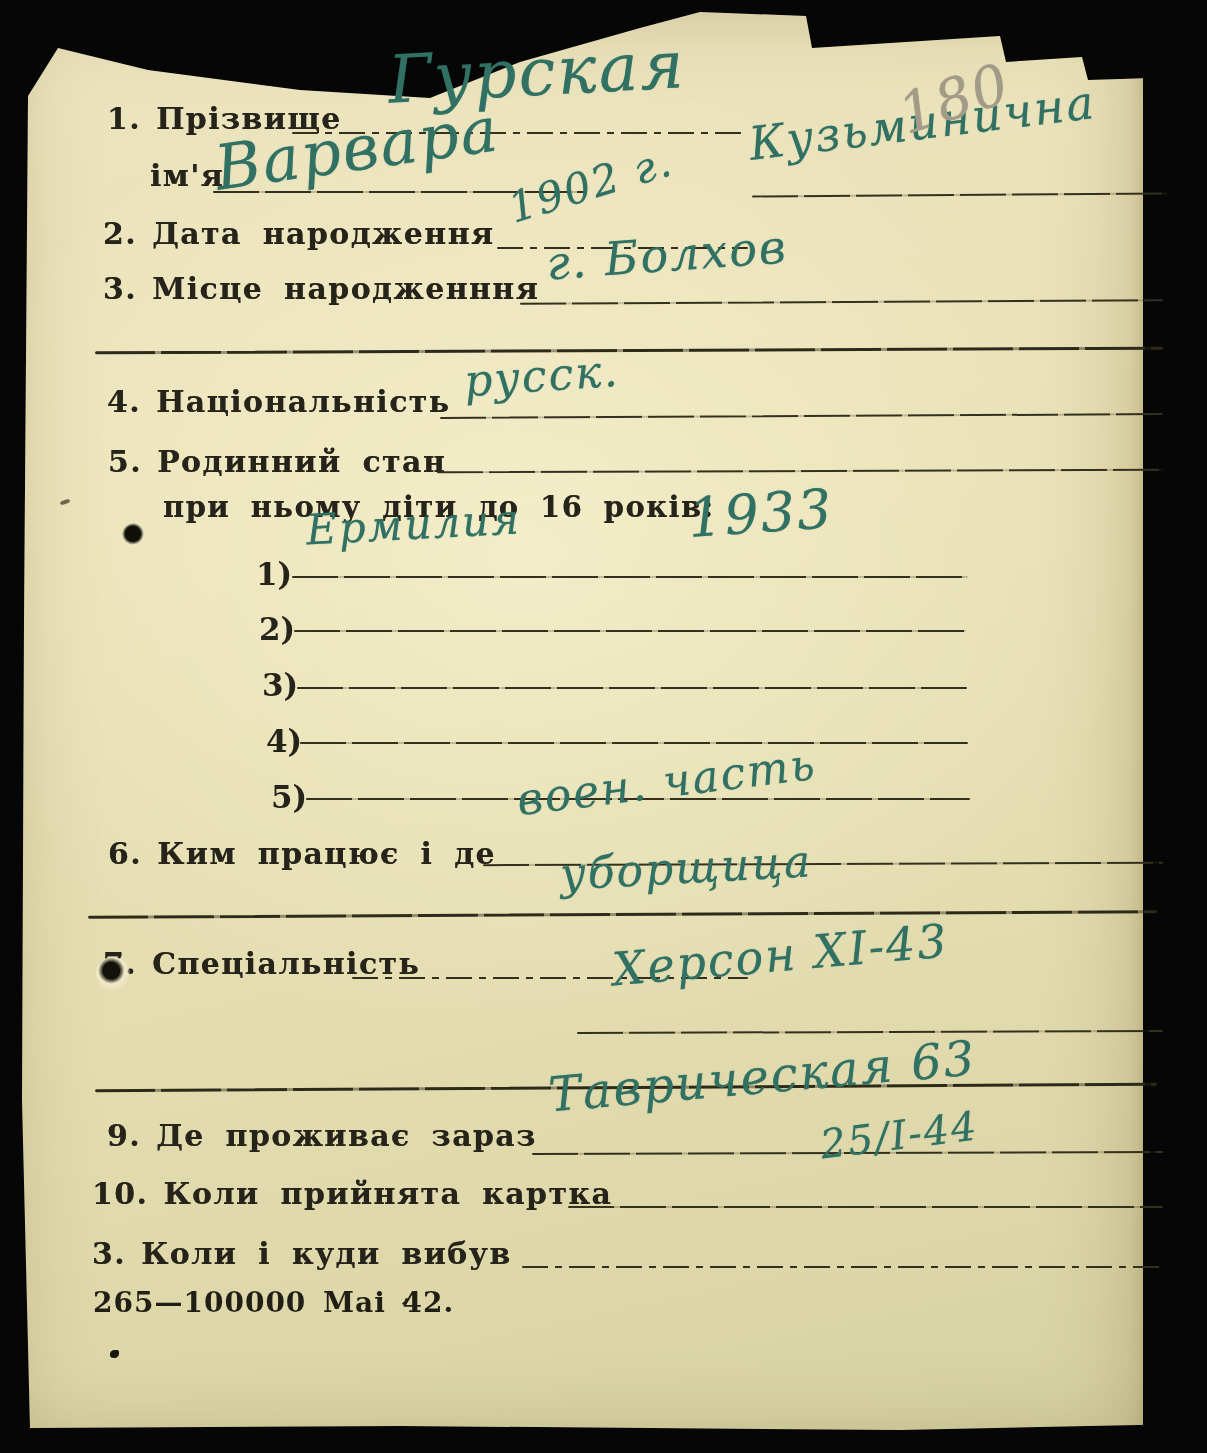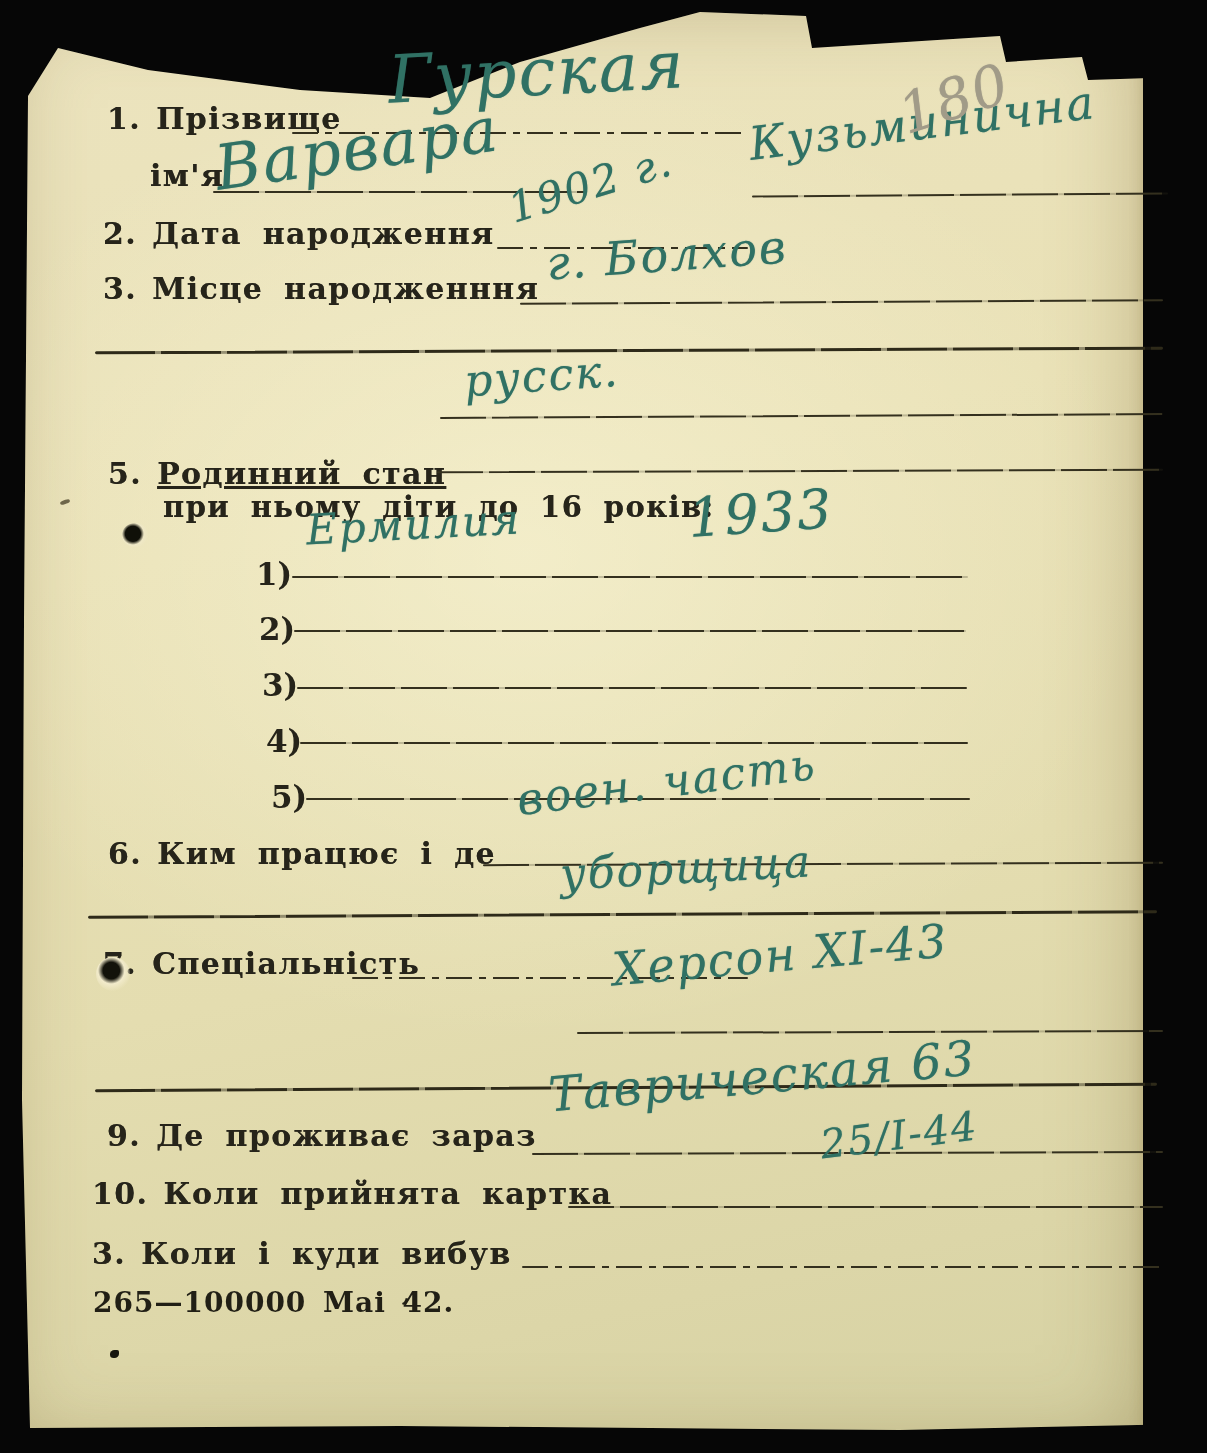--- a/index.html
+++ b/index.html
@@ -75,21 +75,24 @@
   </div>
   <div class="lbl" style="left:150px; top:158px;">
     <span>ім'я</span>
   </div>
   <div class="lbl" style="left:103px; top:216px;">
     <span class="num">2.</span><span>Дата народження</span>
   </div>
   <div class="lbl" style="left:103px; top:271px;">
     <span class="num">3.</span><span>Місце народженння</span>
   </div>
-  <div class="lbl" style="left:108px; top:456px;text-decoration:underline;">
+  <div class="lbl" style="left:107px; top:384px;">
+    <span class="num">4.</span><span>Національність</span>
+  </div>
+  <div class="lbl" style="left:108px; top:444px;">
     <span class="num">5.</span><span>Родинний стан</span>
   </div>
   <div class="lbl" style="left:163px; top:490px; font-size:29px;">
     <span>при ньому діти до 16 років:</span>
   </div>
 
   <div class="child-num" style="left:256px; top:556px;">1)</div>
   <div class="child-num" style="left:259px; top:611px;">2)</div>
   <div class="child-num" style="left:262px; top:667px;">3)</div>
   <div class="child-num" style="left:266px; top:723px;">4)</div>

